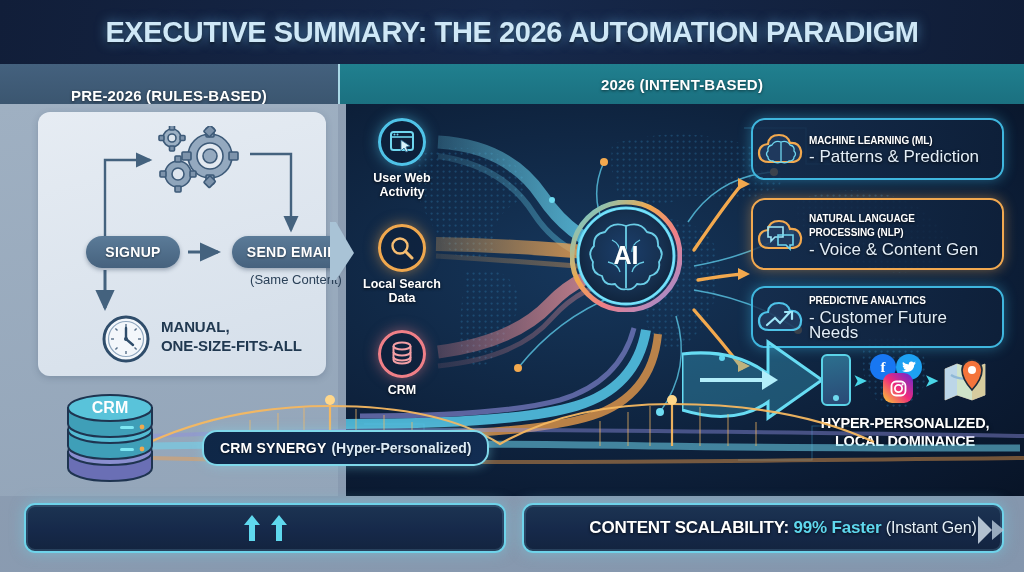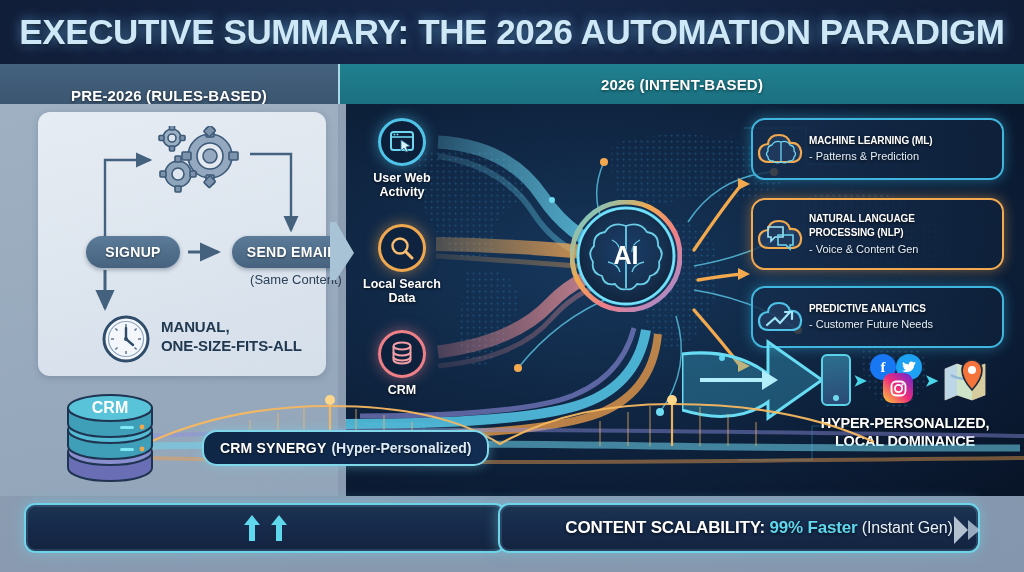--- a/index.html
+++ b/index.html
@@ -16,21 +16,21 @@
   }
 
   
   .title-bar {
     position:absolute; left:0; top:0; width:1024px; height:64px;
     background: linear-gradient(100deg,#111e39 0%,#16284a 45%,#122murky 60%,#101d37 100%);
     background: linear-gradient(100deg,#111e39 0%,#16284a 50%,#101d37 100%);
     display:flex; align-items:center; justify-content:center;
   }
   .title-text {
-    font-size: 35px; font-weight: bold; letter-spacing: -0.4px;
+    font-size: 29px; font-weight: bold; letter-spacing: -0.4px;
     color:#cfe8f7;
     text-shadow: 0 0 12px rgba(120,200,255,.55), 0 2px 3px rgba(0,0,0,.6);
     white-space: nowrap;
   }
 
   
   .tab {
     position:absolute; top:64px; height:40px;
     display:flex; align-items:center; justify-content:center;
     font-size:15px; font-weight:bold; color:#ffffff; letter-spacing:.2px;
@@ -114,21 +114,21 @@
   .cap.c1 { top:14px;  border:2px solid #3fb6de; box-shadow:0 0 13px rgba(63,182,222,.45); }
   .cap.c2 { top:94px;  border:2px solid #f2a950; box-shadow:0 0 13px rgba(242,169,80,.45); height:72px; }
   .cap.c3 { top:182px; border:2px solid #3fb6de; box-shadow:0 0 13px rgba(63,182,222,.45); }
   .cap-icon { width:56px; flex:0 0 56px; display:flex; align-items:center; justify-content:center; }
   .cap-text { padding-right:8px; }
   .cap-title {
     font-size:10px; font-weight:bold; color:#ffffff; line-height:14.5px;
     text-shadow:0 1px 3px rgba(0,0,0,.8); letter-spacing:-0.1px;
   }
   .cap-sub {
-    font-size:11px; color:#e3eef8; line-height:15px; margin-top:1px;
+    font-size:17px; color:#e3eef8; line-height:15px; margin-top:1px;
     text-shadow:0 1px 3px rgba(0,0,0,.8);
   }
 
   
   .big-arrow { position:absolute; left:336px; top:232px; width:150px; height:90px; z-index:5; }
 
   
   .outcome { position:absolute; left:444px; top:246px; width:230px; z-index:6; }
   .outcome-icons { display:flex; align-items:center; justify-content:center; gap:3px; height:60px; }
   .phone { width:30px; height:52px; border-radius:6px; border:2px solid #5ad3e8;
@@ -163,21 +163,21 @@
 
   
   .stat {
     position:absolute; top:503px; height:50px; border-radius:11px;
     border:2px solid #6fd3ea;
     background: linear-gradient(180deg,#1c3452 0%,#16294a 55%,#13243f 100%);
     box-shadow: 0 0 14px rgba(111,211,234,.5), inset 0 0 0 2px rgba(140,200,230,.18);
     display:flex; align-items:center; justify-content:center; gap:11px;
   }
   .stat-left  { left:24px;  width:482px; }
-  .stat-right { left:498px; width:482px;padding-left:40px; }
+  .stat-right { left:522px; width:482px;padding-left:40px; }
   .stat-txt { font-size:17px; font-weight:bold; color:#ffffff; letter-spacing:-0.2px;
               text-shadow:0 1px 3px rgba(0,0,0,.75); white-space:nowrap; }
   .hl { color:#5fd8ee; }
   .paren { font-weight:normal; color:#e6f1f9; font-size:16px; }
   .up-arrow { width:16px; height:26px; flex:0 0 16px; }
   .play-glyph { position:absolute; right:-4px; top:9px; width:30px; height:32px; }
 </style>
 </head>
 <body>
 

